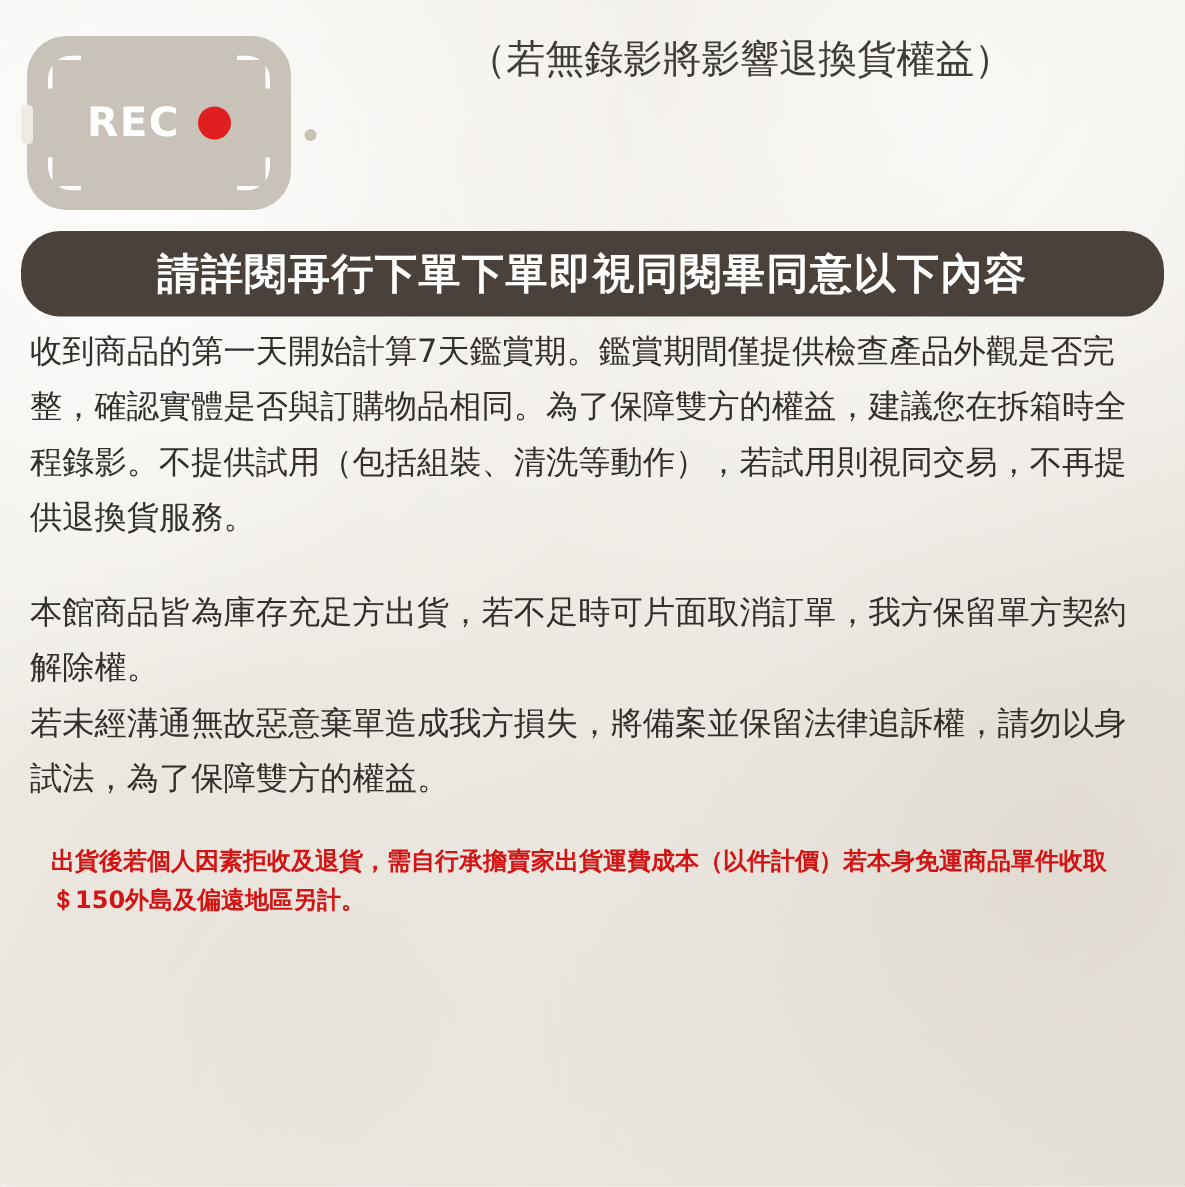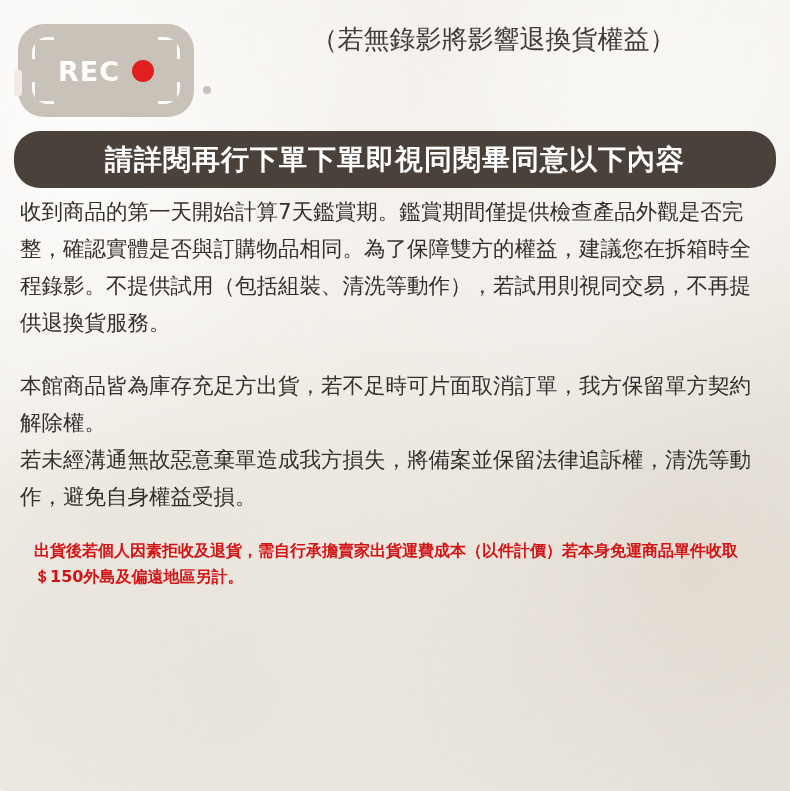--- a/index.html
+++ b/index.html
@@ -40,21 +40,21 @@
 
   
   .header {
     position: relative;
     display: flex;
     align-items: flex-start;
     padding: 16px 18px 0 18px;
   }
   .rec-badge {
     width: 176px;
-    height: 93px;
+    height: 116px;
     flex: 0 0 auto;
     border-radius: 26px;
     background: #c9c2b8;
     position: relative;
     margin-top: 8px;
   }
   .rec-inner {
     position: absolute;
     left: 14px;
     top: 13px;
@@ -197,16 +197,16 @@
     </div>
   </div>
 
   <div class="banner-wrap">
     <div class="banner">請詳閱再行下單下單即視同閱畢同意以下內容</div>
   </div>
 
   <div class="body-text">
     <p class="para">收到商品的第一天開始計算7天鑑賞期。鑑賞期間僅提供檢查產品外觀是否完整，確認實體是否與訂購物品相同。為了保障雙方的權益，建議您在拆箱時全程錄影。不提供試用（包括組裝、清洗等動作），若試用則視同交易，不再提供退換貨服務。</p>
     <p class="para tight">本館商品皆為庫存充足方出貨，若不足時可片面取消訂單，我方保留單方契約解除權。</p>
-    <p class="para last-block">若未經溝通無故惡意棄單造成我方損失，將備案並保留法律追訴權，清洗等動作，避免自身權益受損。</p>
+    <p class="para last-block">若未經溝通無故惡意棄單造成我方損失，將備案並保留法律追訴權，請勿以身試法，為了保障雙方的權益。</p>
     <p class="highlight">出貨後若個人因素拒收及退貨，需自行承擔賣家出貨運費成本（以件計價）若本身免運商品單件收取＄150外島及偏遠地區另計。</p>
   </div>
 </div>
 
 </body></html>

